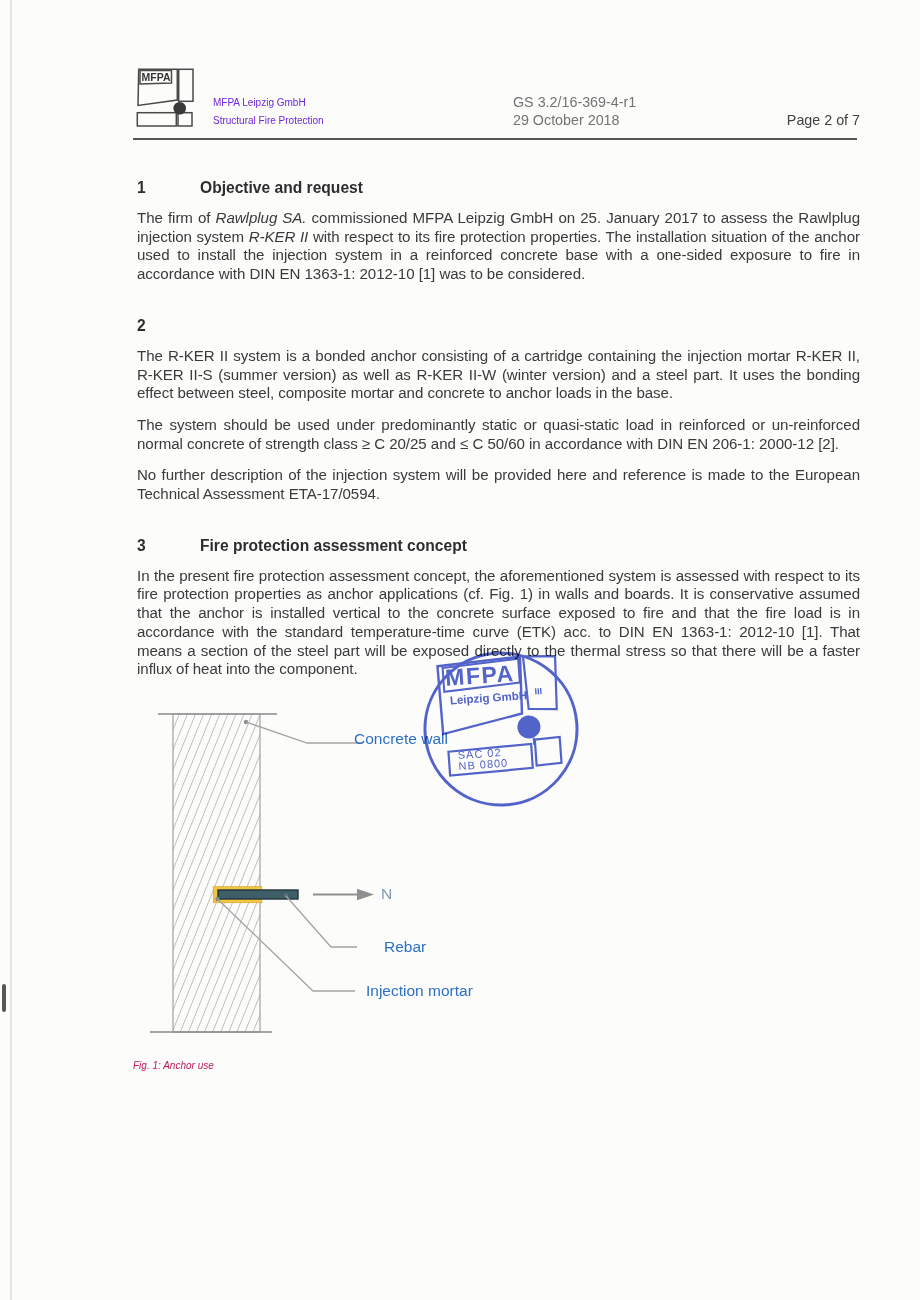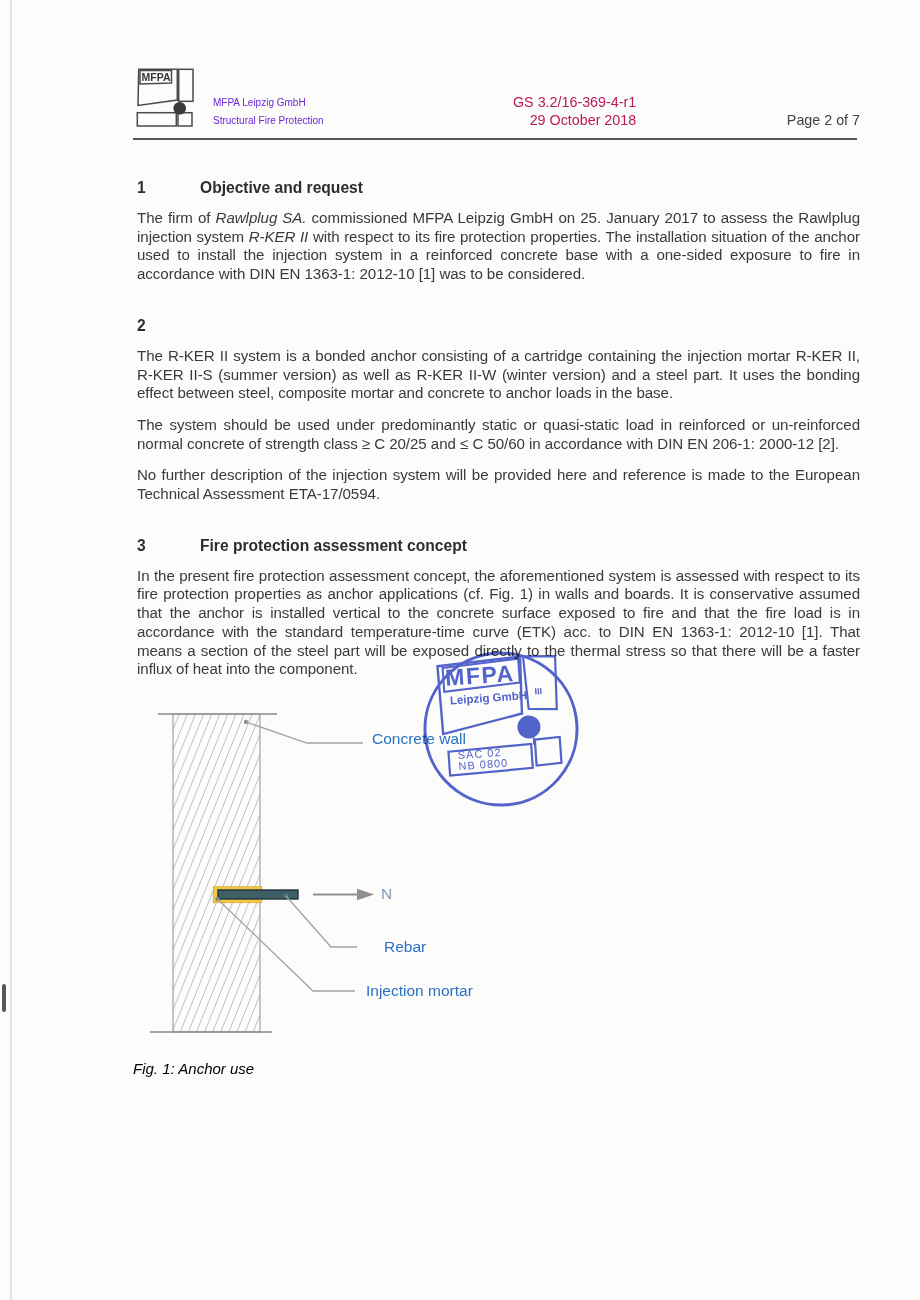--- a/index.html
+++ b/index.html
@@ -13,42 +13,42 @@
   }
   .page{position:absolute;inset:0;padding-left:14px;}
 
   
   .scan-line{position:absolute;left:10px;top:0;width:2px;height:1300px;background:#e3e7e1;}
   .scan-mark{position:absolute;left:2px;top:984px;width:4px;height:28px;background:#575757;border-radius:2px;}
 
   
   .logo-svg{position:absolute;left:130px;top:62px;}
   .hdr-org{position:absolute;left:213px;top:94px;font-size:10px;line-height:17.8px;color:#6d28d9;}
-  .hdr-ref{position:absolute;left:513px;top:94px;font-size:14.3px;line-height:17.8px;color:#be185d;text-align:right;}
+  .hdr-ref{position:absolute;left:513px;top:94px;font-size:14.3px;line-height:17.8px;color:#737373;}
   .hdr-page{position:absolute;left:737px;top:112px;width:123px;text-align:right;font-size:14.3px;color:#424242;}
   .hdr-rule{position:absolute;left:133px;top:138px;width:724px;height:2px;background:#565656;}
 
   
   .content{position:absolute;left:137px;top:140px;width:723px;}
   .doc-section{margin-top:33px;}
   .doc-section:first-child{margin-top:39px;}
   .h-row{display:flex;margin-bottom:12px;font-weight:bold;font-size:15.6px;color:#2d2d2d;}
   .h-num{width:63px;flex:0 0 63px;}
   .body-p{margin:13px 0 0 0;font-size:15.1px;line-height:18.7px;text-align:justify;color:#3a3a3a;letter-spacing:-0.05px;}
   .body-p:first-of-type{margin-top:8px;}
   .body-p em{font-style:italic;font-family:inherit;}
 
   
   .fig-svg{position:absolute;left:140px;top:690px;}
   .fig-label{position:absolute;font-size:15.5px;color:#2c70c4;white-space:nowrap;}
-  .lbl-concrete{left:372px;top:730px;}
+  .lbl-concrete{left:354px;top:730px;}
   .lbl-n{left:381px;top:885px;color:#8198b4;}
   .lbl-rebar{left:384px;top:938px;}
   .lbl-mortar{left:366px;top:982px;text-align:center;}
-  .fig-caption{position:absolute;left:133px;top:1060px;font-size:15px;font-style:italic;color:#000000;}
+  .fig-caption{position:absolute;left:133px;top:1060px;font-size:10px;font-style:italic;color:#be185d;}
 
   
   .stamp-svg{position:absolute;left:416px;top:644px;mix-blend-mode:multiply;opacity:.88;}
   .stamp-svg text{font-family:"Liberation Sans", sans-serif;}
 </style>
 </head>
 <body>
 
 <div class="page">
 

